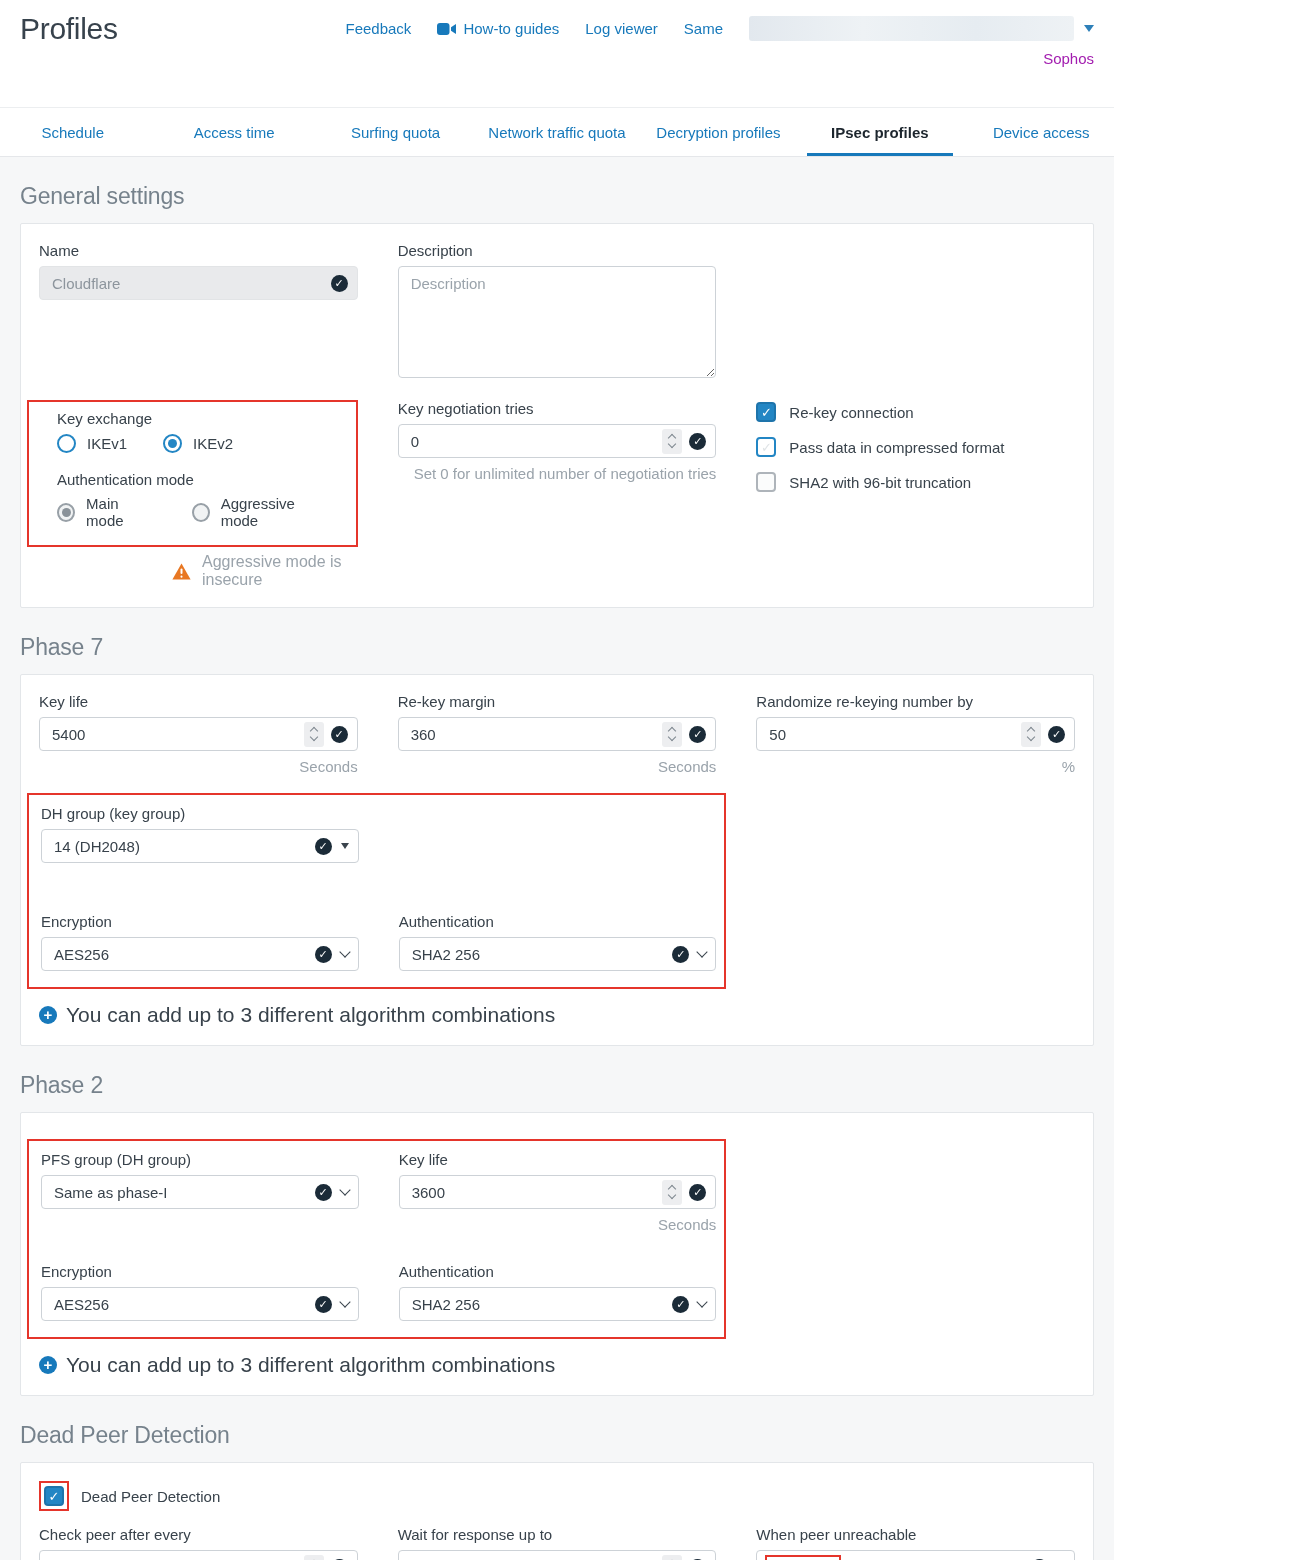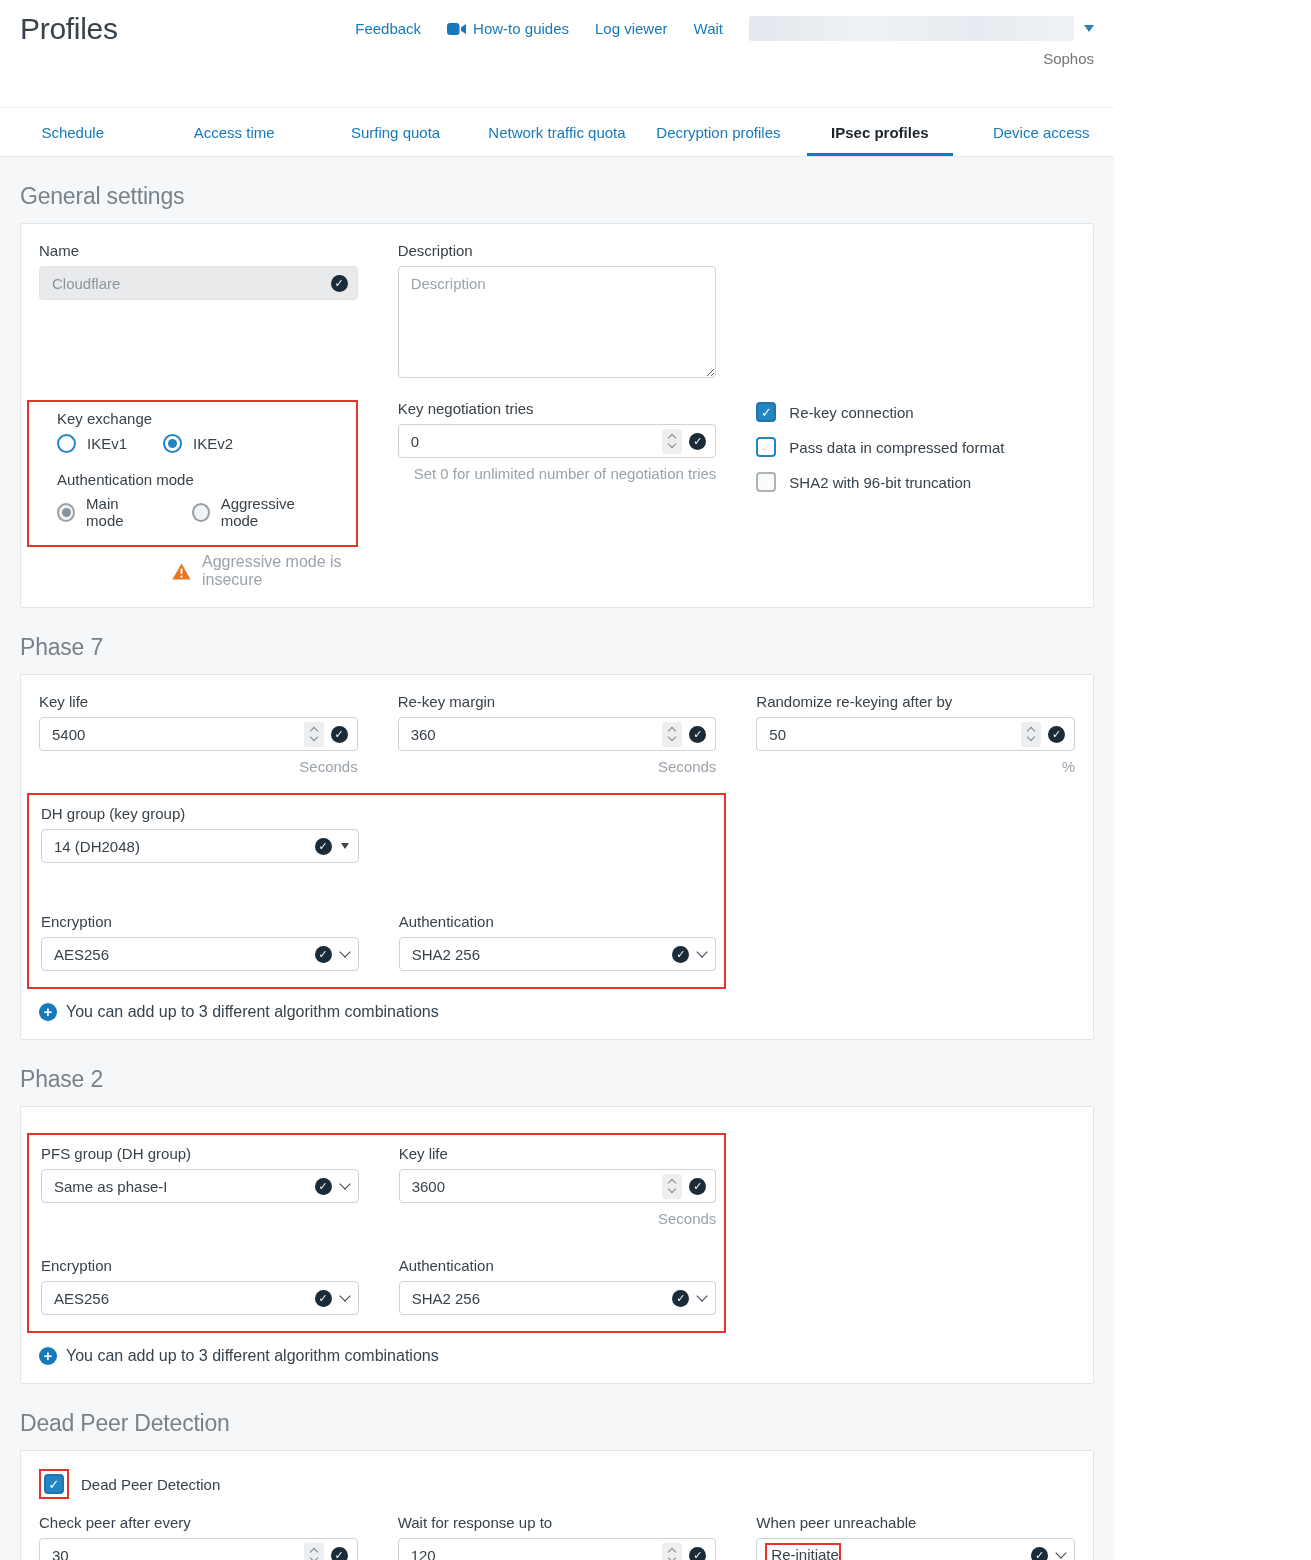--- a/index.html
+++ b/index.html
@@ -22,21 +22,21 @@
   
   .topbar{background:#fff;height:107px;padding:12px 20px 0;display:flex;justify-content:space-between;align-items:flex-start;}
   .page-title{font-size:30px;font-weight:400;color:#37424c;letter-spacing:-0.3px;}
   .top-right{display:flex;flex-direction:column;align-items:flex-end;}
   .top-links{display:flex;align-items:center;gap:26px;margin-top:4px;}
   .top-links a{color:var(--accent);font-size:15px;text-decoration:none;cursor:pointer;display:inline-flex;align-items:center;gap:7px;}
   .cam-icon{display:inline-flex;color:var(--accent);}
   .account{display:flex;align-items:center;gap:10px;cursor:pointer;}
   .account-blur{width:325px;height:25px;border-radius:3px;background:linear-gradient(90deg,#e2e8ee 0%,#eef2f5 35%,#e6ecf1 70%,#eef2f5 100%);}
   .caret-blue{width:0;height:0;border-left:5px solid transparent;border-right:5px solid transparent;border-top:7px solid #2e80b9;}
-  .brand{margin-top:9px;font-size:15px;color:#737373;}
+  .brand{margin-top:9px;font-size:15px;color:#a21caf;}
 
   
   .tabbar{background:#fff;border-top:1px solid #eceef0;border-bottom:1px solid #e5e7ea;height:50px;display:grid;grid-template-columns:repeat(7,1fr);gap:16px;}
   .tab{display:flex;align-items:center;justify-content:center;font-size:15px;color:var(--accent);cursor:pointer;position:relative;}
   .tab.active{color:#1d262e;font-weight:700;}
   .tab.active::after{content:"";position:absolute;left:0;right:0;bottom:0;height:3px;background:var(--accent);}
 
   
   .content{padding:0 20px;}
   .content h2{font-size:23px;font-weight:400;color:#76828c;margin:26px 0 13px;letter-spacing:-0.2px;}
@@ -81,21 +81,21 @@
 
   
   .redbox{border:2px solid var(--annotation);}
   .redbox.kx{display:inline-block;padding:8px 14px 16px 28px;margin-left:-12px;}
   .redbox.wide{grid-column:1 / span 2;padding:10px 8px 16px 12px;margin-left:-12px;margin-right:-10px;}
   .redbox-sm{display:inline-flex;border:2px solid var(--annotation);padding:3px;}
   .red-inline{display:inline-block;border:2px solid var(--annotation);padding:1px 0 3px 4px;margin-left:-4px;}
 
   .inner-grid{display:grid;grid-template-columns:1fr 1fr;column-gap:40px;}
   .warning-row{display:flex;align-items:center;gap:11px;margin:6px 0 0 133px;color:#9aa3ab;font-size:16px;}
-  .note-row{display:flex;align-items:center;gap:9px;margin-top:14px;font-size:16px;color:var(--label);}
+  .note-row{display:flex;align-items:center;gap:9px;margin-top:14px;font-size:21px;color:var(--label);}
   .plus-icon{width:18px;height:18px;min-width:18px;border-radius:50%;background:var(--accent);color:#fff;display:inline-flex;align-items:center;justify-content:center;cursor:pointer;}
   .plus-icon::before{content:"+";font-size:15px;font-weight:700;line-height:1;margin-top:-1px;}
   .mb18{margin-bottom:18px;}
   .dpd-toggle{display:flex;align-items:center;gap:12px;font-size:15px;margin-bottom:15px;}
 </style>
 </head>
 <body>
 
 <div class="page">
 
@@ -107,21 +107,21 @@
         <a>
           <span class="cam-icon">
             <svg width="19" height="12" viewBox="0 0 19 12">
                 <rect x="0" y="0" width="12.5" height="12" rx="3" fill="currentColor"></rect>
                 <path d="M14 4.2 L19 1 V11 L14 7.8 Z" fill="currentColor"></path>
               </svg>
           </span>
           <span>How-to guides</span>
         </a>
         <a>Log viewer</a>
-        <a>Wait</a>
+        <a>Same</a>
         <div class="account">
           <div class="account-blur"></div>
           <span class="caret-blue"></span>
         </div>
       </div>
       <div class="brand">Sophos</div>
     </div>
   </header>
 
   <nav class="tabbar">
@@ -242,21 +242,21 @@
             <span class="value">360</span>
             <span class="spin">
                 <i class="up"></i>
                 <i class="down"></i>
               </span>
             <span class="check-badge"></span>
           </div>
           <div class="unit">Seconds</div>
         </div>
         <div>
-          <label class="field-label">Randomize re-keying after by</label>
+          <label class="field-label">Randomize re-keying number by</label>
           <div class="input-box">
             <span class="value">50</span>
             <span class="spin">
                 <i class="up"></i>
                 <i class="down"></i>
               </span>
             <span class="check-badge"></span>
           </div>
           <div class="unit">%</div>
         </div>

